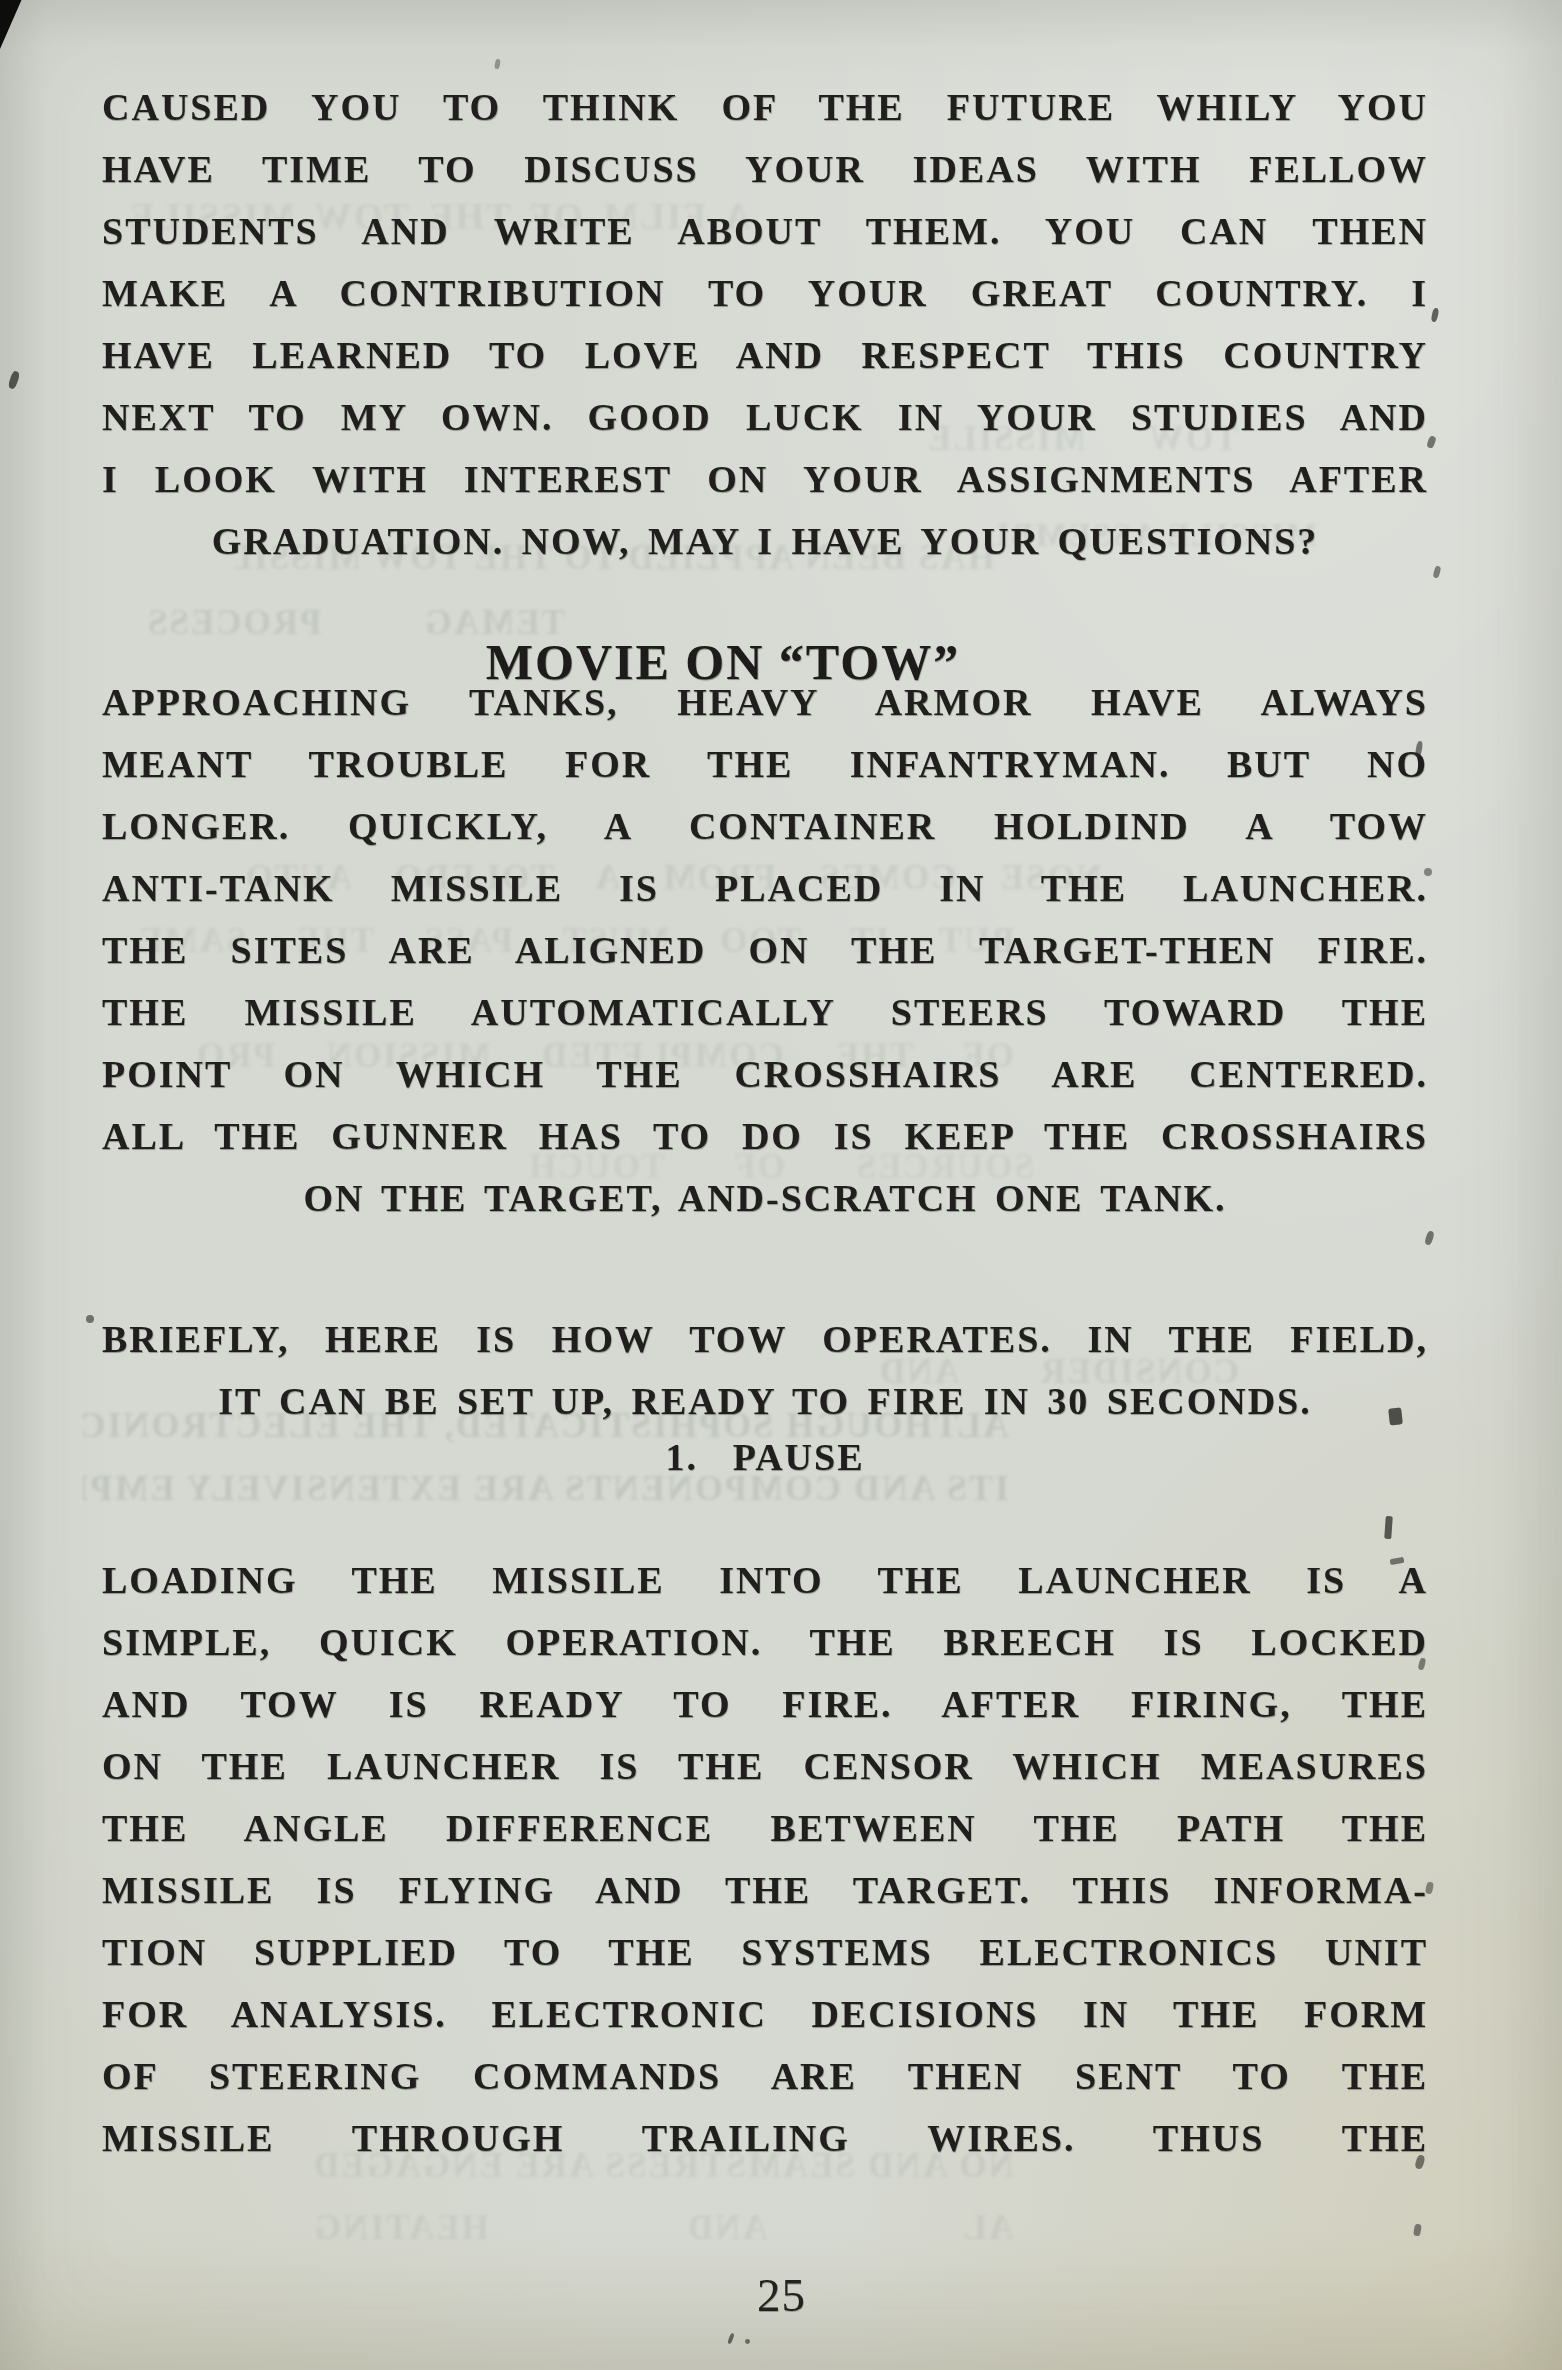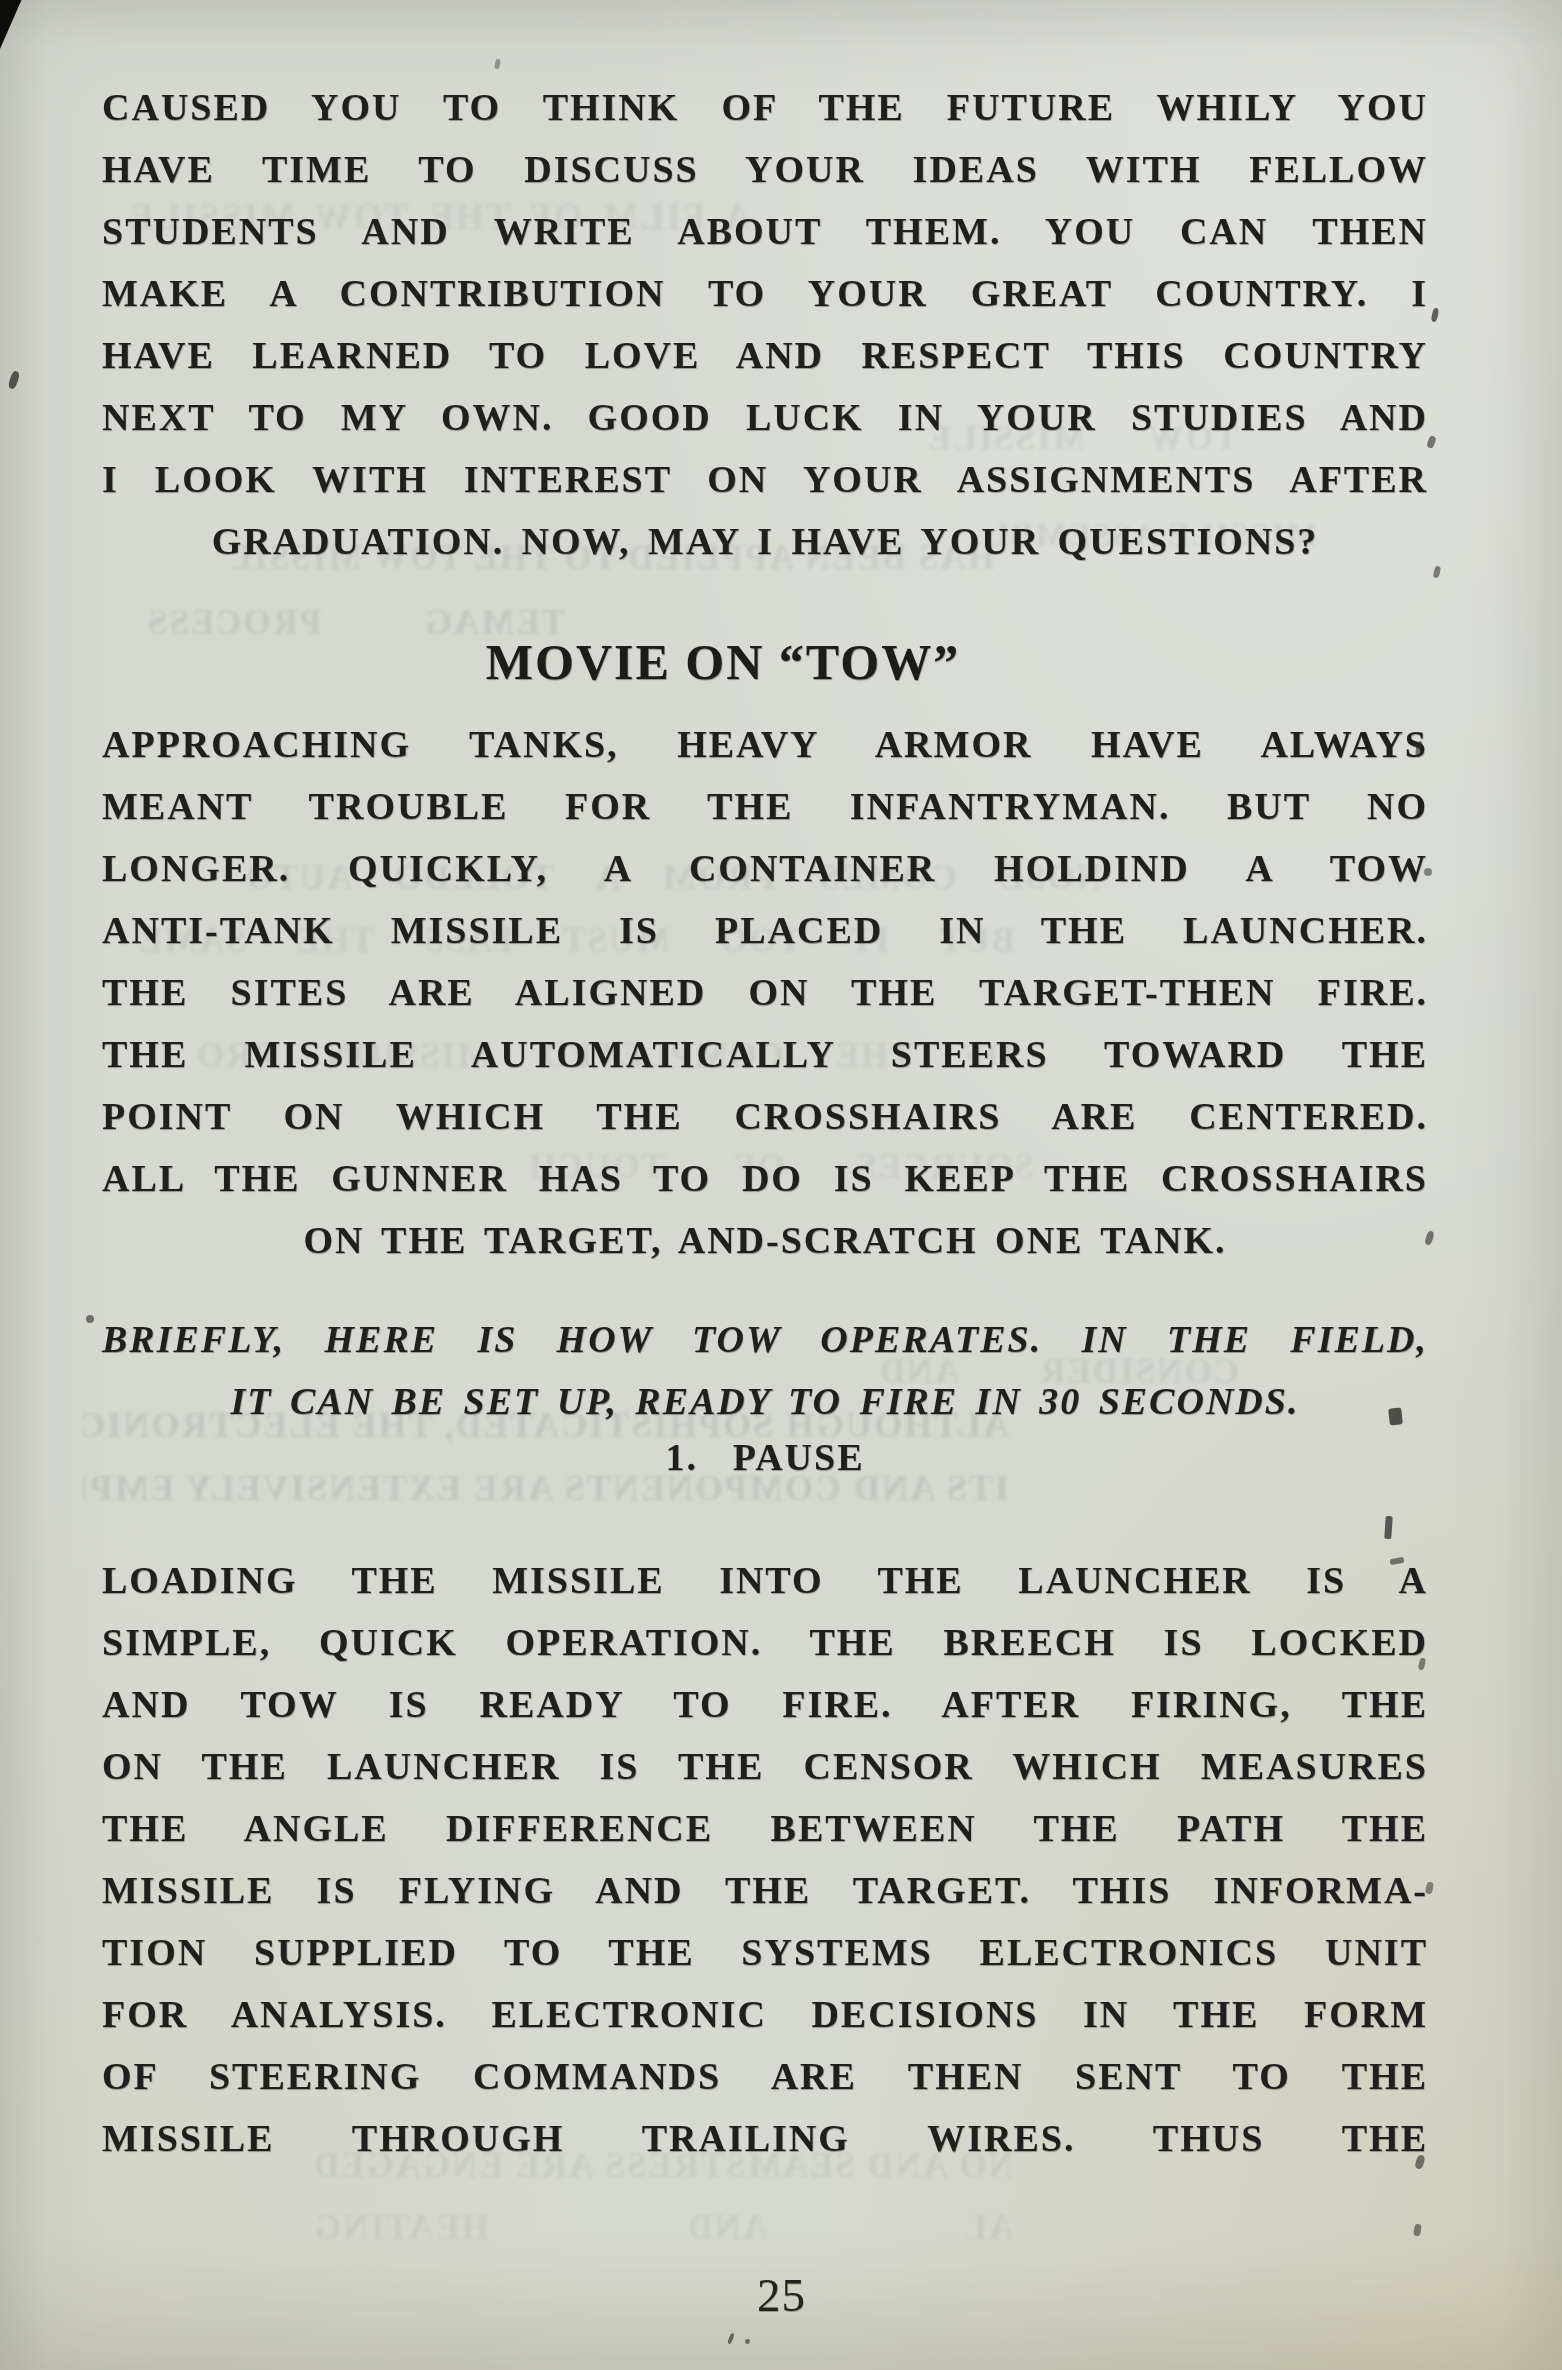--- a/index.html
+++ b/index.html
@@ -22,22 +22,22 @@
     font-size:38px;font-weight:bold;
     line-height:62px;height:62px;
     letter-spacing:2px;
     text-shadow:0.6px 0.6px 0.7px rgba(25,25,22,0.35);
     white-space:normal;
   }
   .jline{text-align:justify;text-align-last:justify;}
   .nline{text-align:center;word-spacing:5.9px;}
   .pre{white-space:pre;}
   #para-0{top:76px;}
-  #para-1{top:713px;}
-  #para-2{top:1308px;font-style:italic;}
+  #para-1{top:671px;}
+  #para-2{top:1308px;}
   #para-3{top:1426px;}
   #para-4{top:1549px;}
   #heading{
     position:absolute;left:60px;top:632px;width:1326px;
     text-align:center;
     font-size:50px;font-weight:bold;line-height:61px;
     letter-spacing:2px;color:#1d1c1a;
     text-shadow:0.7px 0.7px 0.8px rgba(25,25,22,0.4);
   }
   #page-number{

